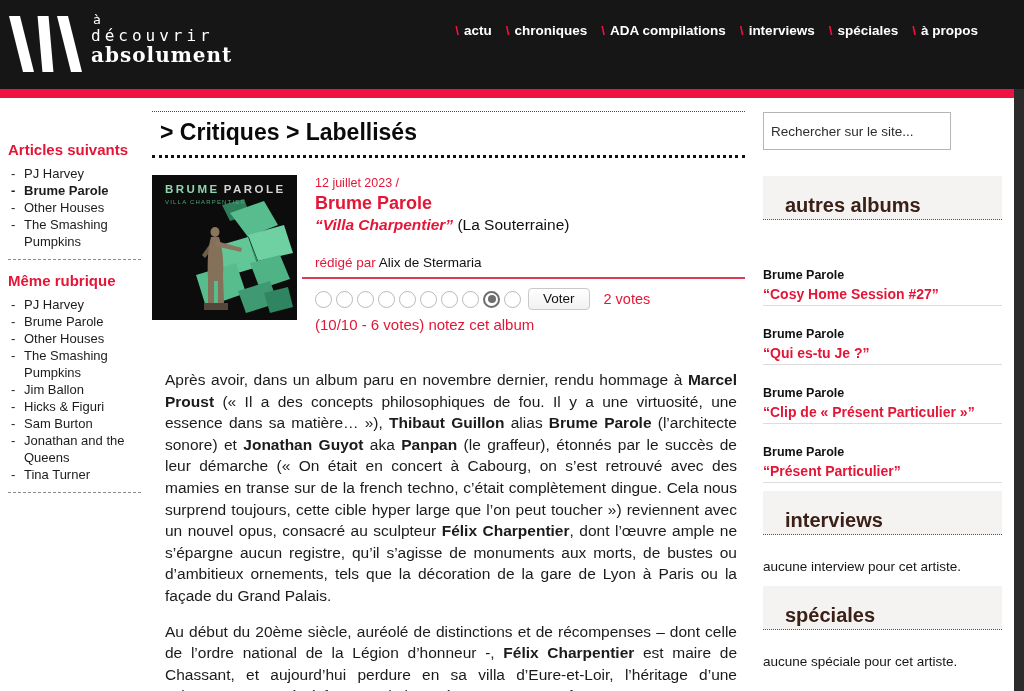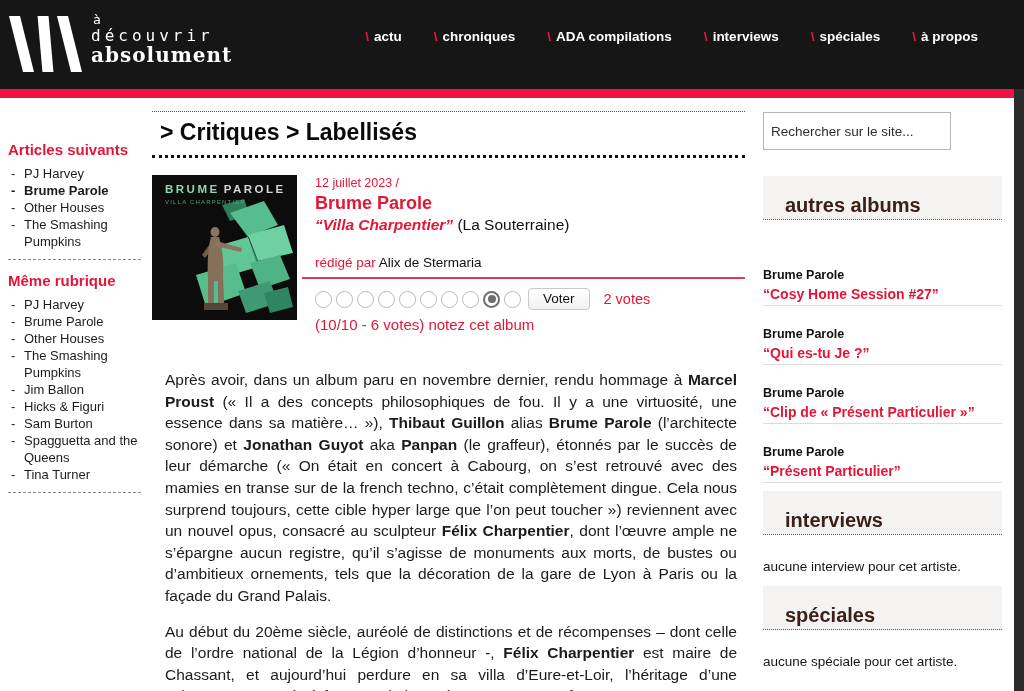--- a/index.html
+++ b/index.html
@@ -27,21 +27,21 @@
   .marks{display:flex;gap:13px;margin-top:3px;}
   .marks i{display:block;width:11px;height:56px;background:#fff;}
   .marks i:nth-child(1){transform:skewX(14deg);}
   .marks i:nth-child(2){transform:skewX(5deg);}
   .marks i:nth-child(3){transform:skewX(14deg);}
   .logo-text{margin-left:16px;color:#fff;}
   .logo-a{font-family:"DejaVu Sans Mono",monospace;font-size:13px;line-height:13px;margin-left:2px;}
   .logo-line1{font-family:"DejaVu Sans Mono",monospace;font-size:16px;line-height:19px;letter-spacing:4px;}
   .logo-line2{font-family:"DejaVu Serif",serif;font-weight:bold;font-size:20px;line-height:21px;letter-spacing:1px;}
 
-  .main-nav{position:absolute;right:46px;top:29px;display:flex;gap:32px;white-space:nowrap;justify-content:center;}
+  .main-nav{position:absolute;right:46px;top:23px;display:flex;gap:14px;white-space:nowrap;justify-content:center;}
   .nav-item{color:#fff;font-weight:bold;font-size:13.5px;text-decoration:none;cursor:pointer;}
   .nav-slash{color:var(--stripe_red);margin-right:5px;font-weight:bold;}
 
   
   .left-sidebar{position:absolute;left:8px;top:142px;width:141px;}
   .sb-title{color:var(--accent_red);font-size:15px;font-weight:bold;line-height:15px;margin:0 0 8px;}
   .sb-list{list-style:none;margin:0;padding:0;font-size:13px;line-height:17px;color:#1c1c1c;}
   .sb-list li{padding-left:16px;position:relative;cursor:pointer;}
   .sb-list li::before{content:"-";position:absolute;left:3px;}
   .sb-list li.bold{font-weight:bold;}
@@ -159,21 +159,21 @@
     <h3 class="sb-title">Même rubrique</h3>
     <ul class="sb-list">
 
     <li><span>PJ Harvey</span></li>
         <li><span>Brume Parole</span></li>
         <li><span>Other Houses</span></li>
         <li><span>The Smashing Pumpkins</span></li>
         <li><span>Jim Ballon</span></li>
         <li><span>Hicks &amp; Figuri</span></li>
         <li><span>Sam Burton</span></li>
-        <li><span>Spagguetta and the Queens</span></li>
+        <li><span>Jonathan and the Queens</span></li>
         <li><span>Tina Turner</span></li>
       </ul>
     <hr class="sb-divider">
   </aside>
 
   <main class="main-col">
     <div class="dotted-top"></div>
     <h1 class="breadcrumb">&gt; Critiques &gt; Labellisés</h1>
     <div class="dotted-heavy"></div>
 

